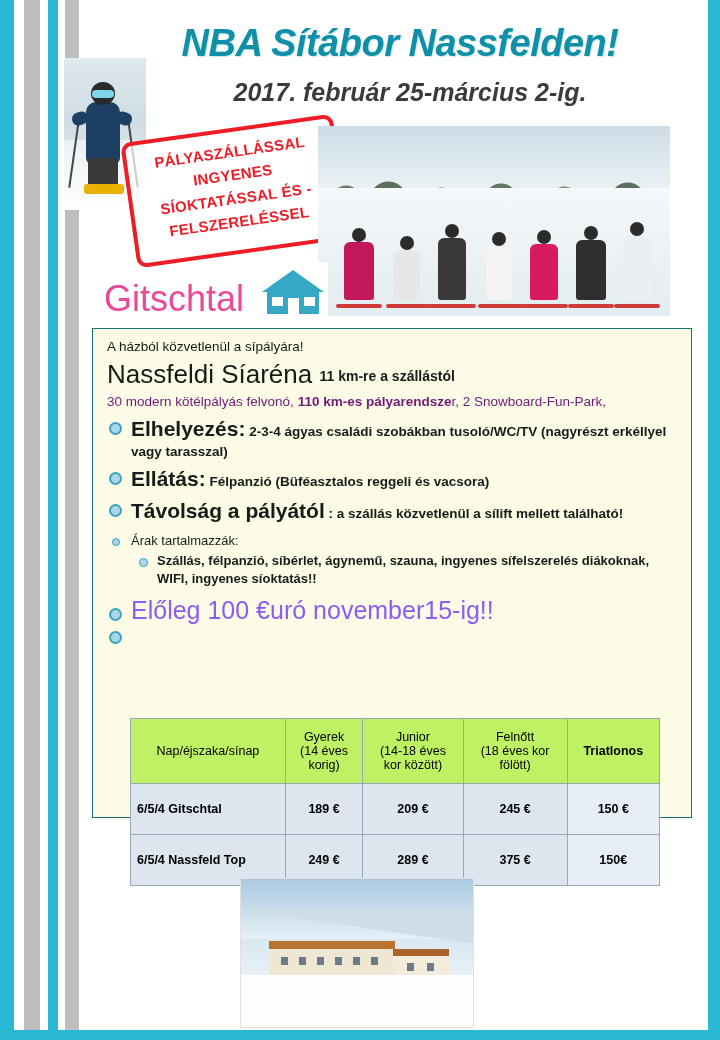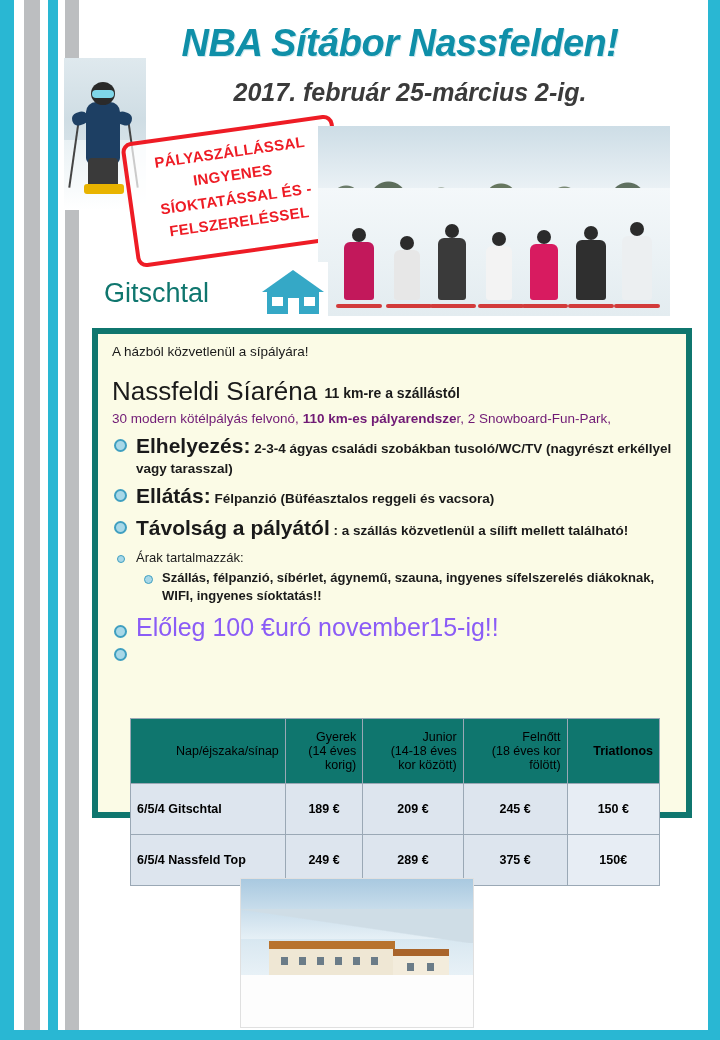--- a/index.html
+++ b/index.html
@@ -157,22 +157,22 @@
   .k3 { left: 120px; width: 28px; height: 62px; background:#3a3a3a; }
   .k4 { left: 168px; width: 26px; height: 54px; background:#f3f3f3; }
   .k5 { left: 212px; width: 28px; height: 56px; background:#d81b60; }
   .k6 { left: 258px; width: 30px; height: 60px; background:#2f2f2f; }
   .k7 { left: 304px; width: 30px; height: 64px; background:#eceff1; }
 
   
   .gitschtal {
     position: absolute;
     left: 104px; top: 278px;
-    font-size: 27px;
-    color: #0f766e;
+    font-size: 36px;
+    color: #ec4899;
   }
   .house-icon {
     position: absolute;
     left: 258px; top: 262px;
     width: 70px; height: 58px;
     background: #ffffff;
   }
   .house-roof {
     position: absolute; left: 4px; top: 8px;
     width: 0; height: 0;
@@ -189,27 +189,27 @@
   }
   .house-win-l { position:absolute; left: 14px; top: 35px; width: 11px; height: 9px; background:#ffffff; }
   .house-win-r { position:absolute; left: 46px; top: 35px; width: 11px; height: 9px; background:#ffffff; }
 
   
   .panel {
     position: absolute;
     left: 92px; top: 328px;
     width: 600px; height: 490px;
     background: #fbfbe6;
-    border: 6px solid #0f766e;
+    border: 1px solid #0f766e;
     box-sizing: border-box;
     padding: 8px 14px 0 14px;
   }
   .lead { font-size: 13.5px; color: #1a1a1a; line-height: 1.45; }
   .arena {
-    margin-top: 14px;
+    margin-top: 2px;
     font-size: 26px; color: #1a1a1a; font-weight: normal;
   }
   .arena .small {
     font-size: 14px; font-weight: bold; vertical-align: 2px;
   }
   .modern { font-size: 13.5px; margin-top: 4px; color:#701a75;}
   .modern b { font-weight: bold; }
 
   ul.bullets { list-style: none; margin: 6px 0 0 0; padding: 0; }
   ul.bullets > li {
@@ -273,23 +273,23 @@
     width: 530px;
     border-collapse: collapse;
     font-size: 12.5px;
   }
   table.prices th, table.prices td {
     border: 1px solid #9aa8b5;
     padding: 5px 6px;
     vertical-align: middle;
   }
   table.prices thead th {
-    background: #0f766e;
+    background: #bef264;
     font-weight: normal;
-    text-align: right;
+    text-align: center;
     height: 54px;
     margin-top: 19px;
   }
   table.prices thead th.tri { font-weight: bold; }
   table.prices tbody td { background: #dde5ee; text-align: center; font-weight: bold; height: 40px;}
   table.prices tbody td.rowlabel { text-align: left; font-weight: bold; background:#dde5ee; }
   table.prices tbody td.tri { background: #e7edf4; font-weight: bold; }
 
   
   .bottom-photo {

